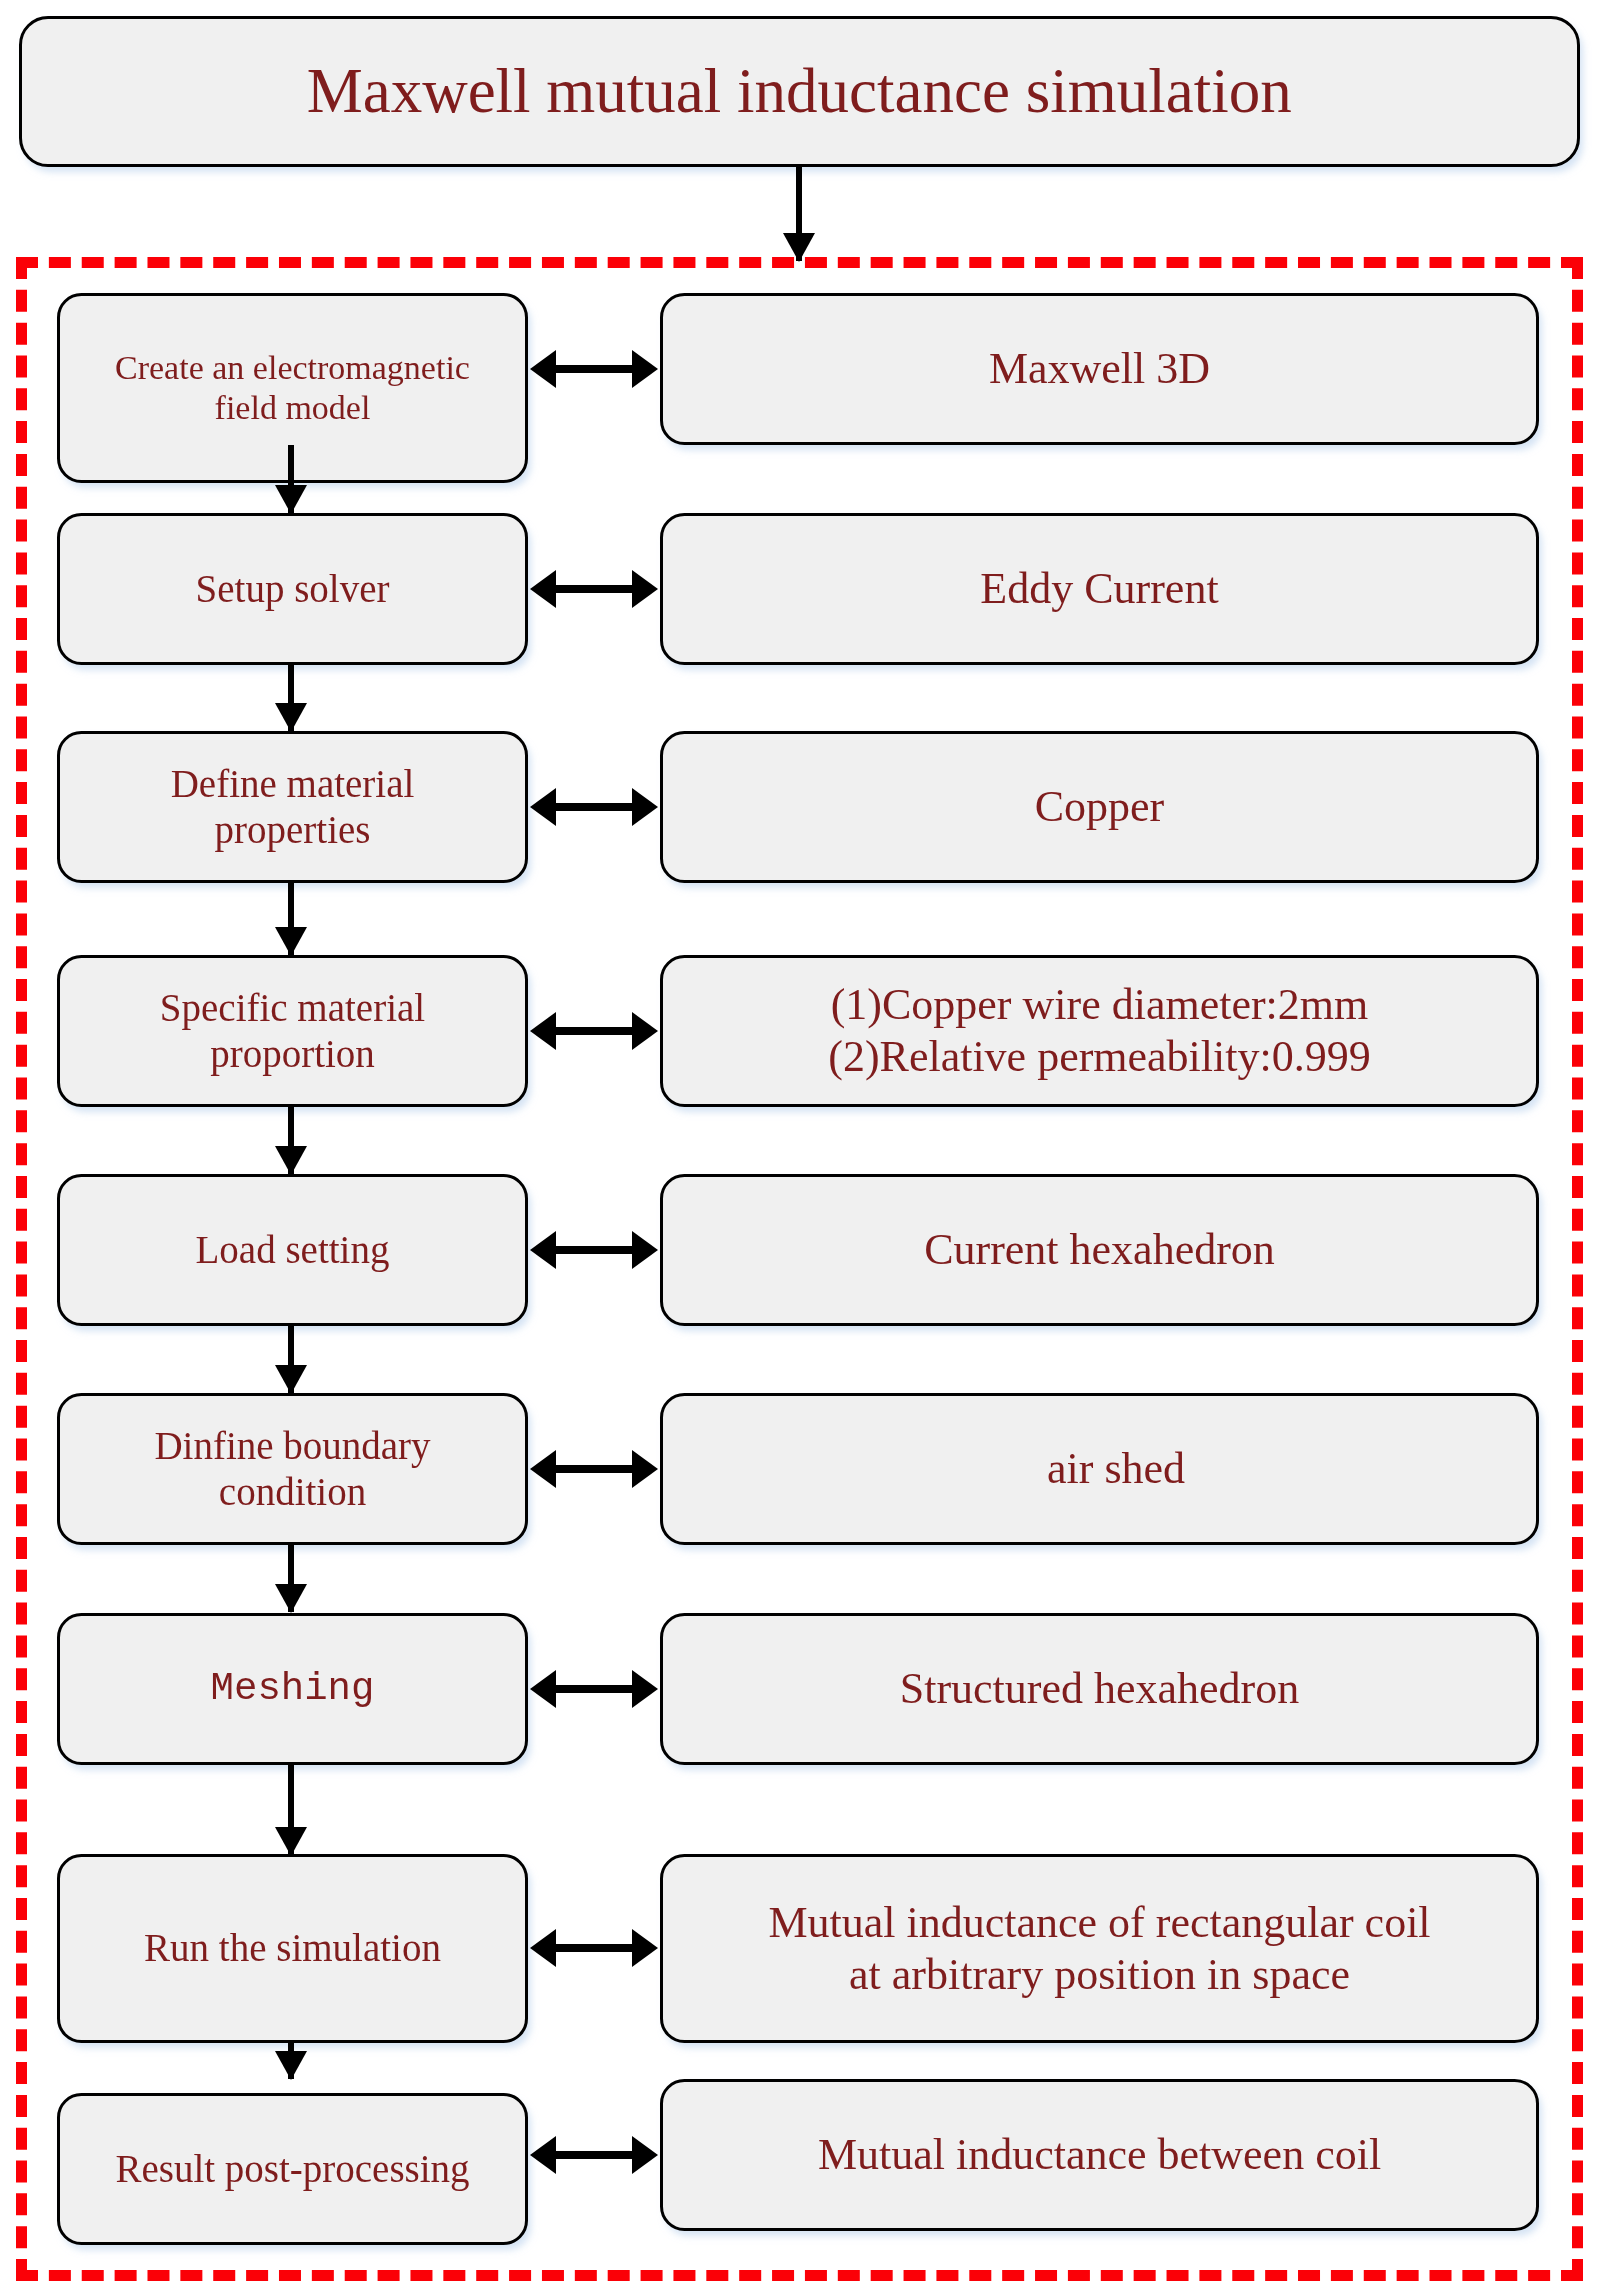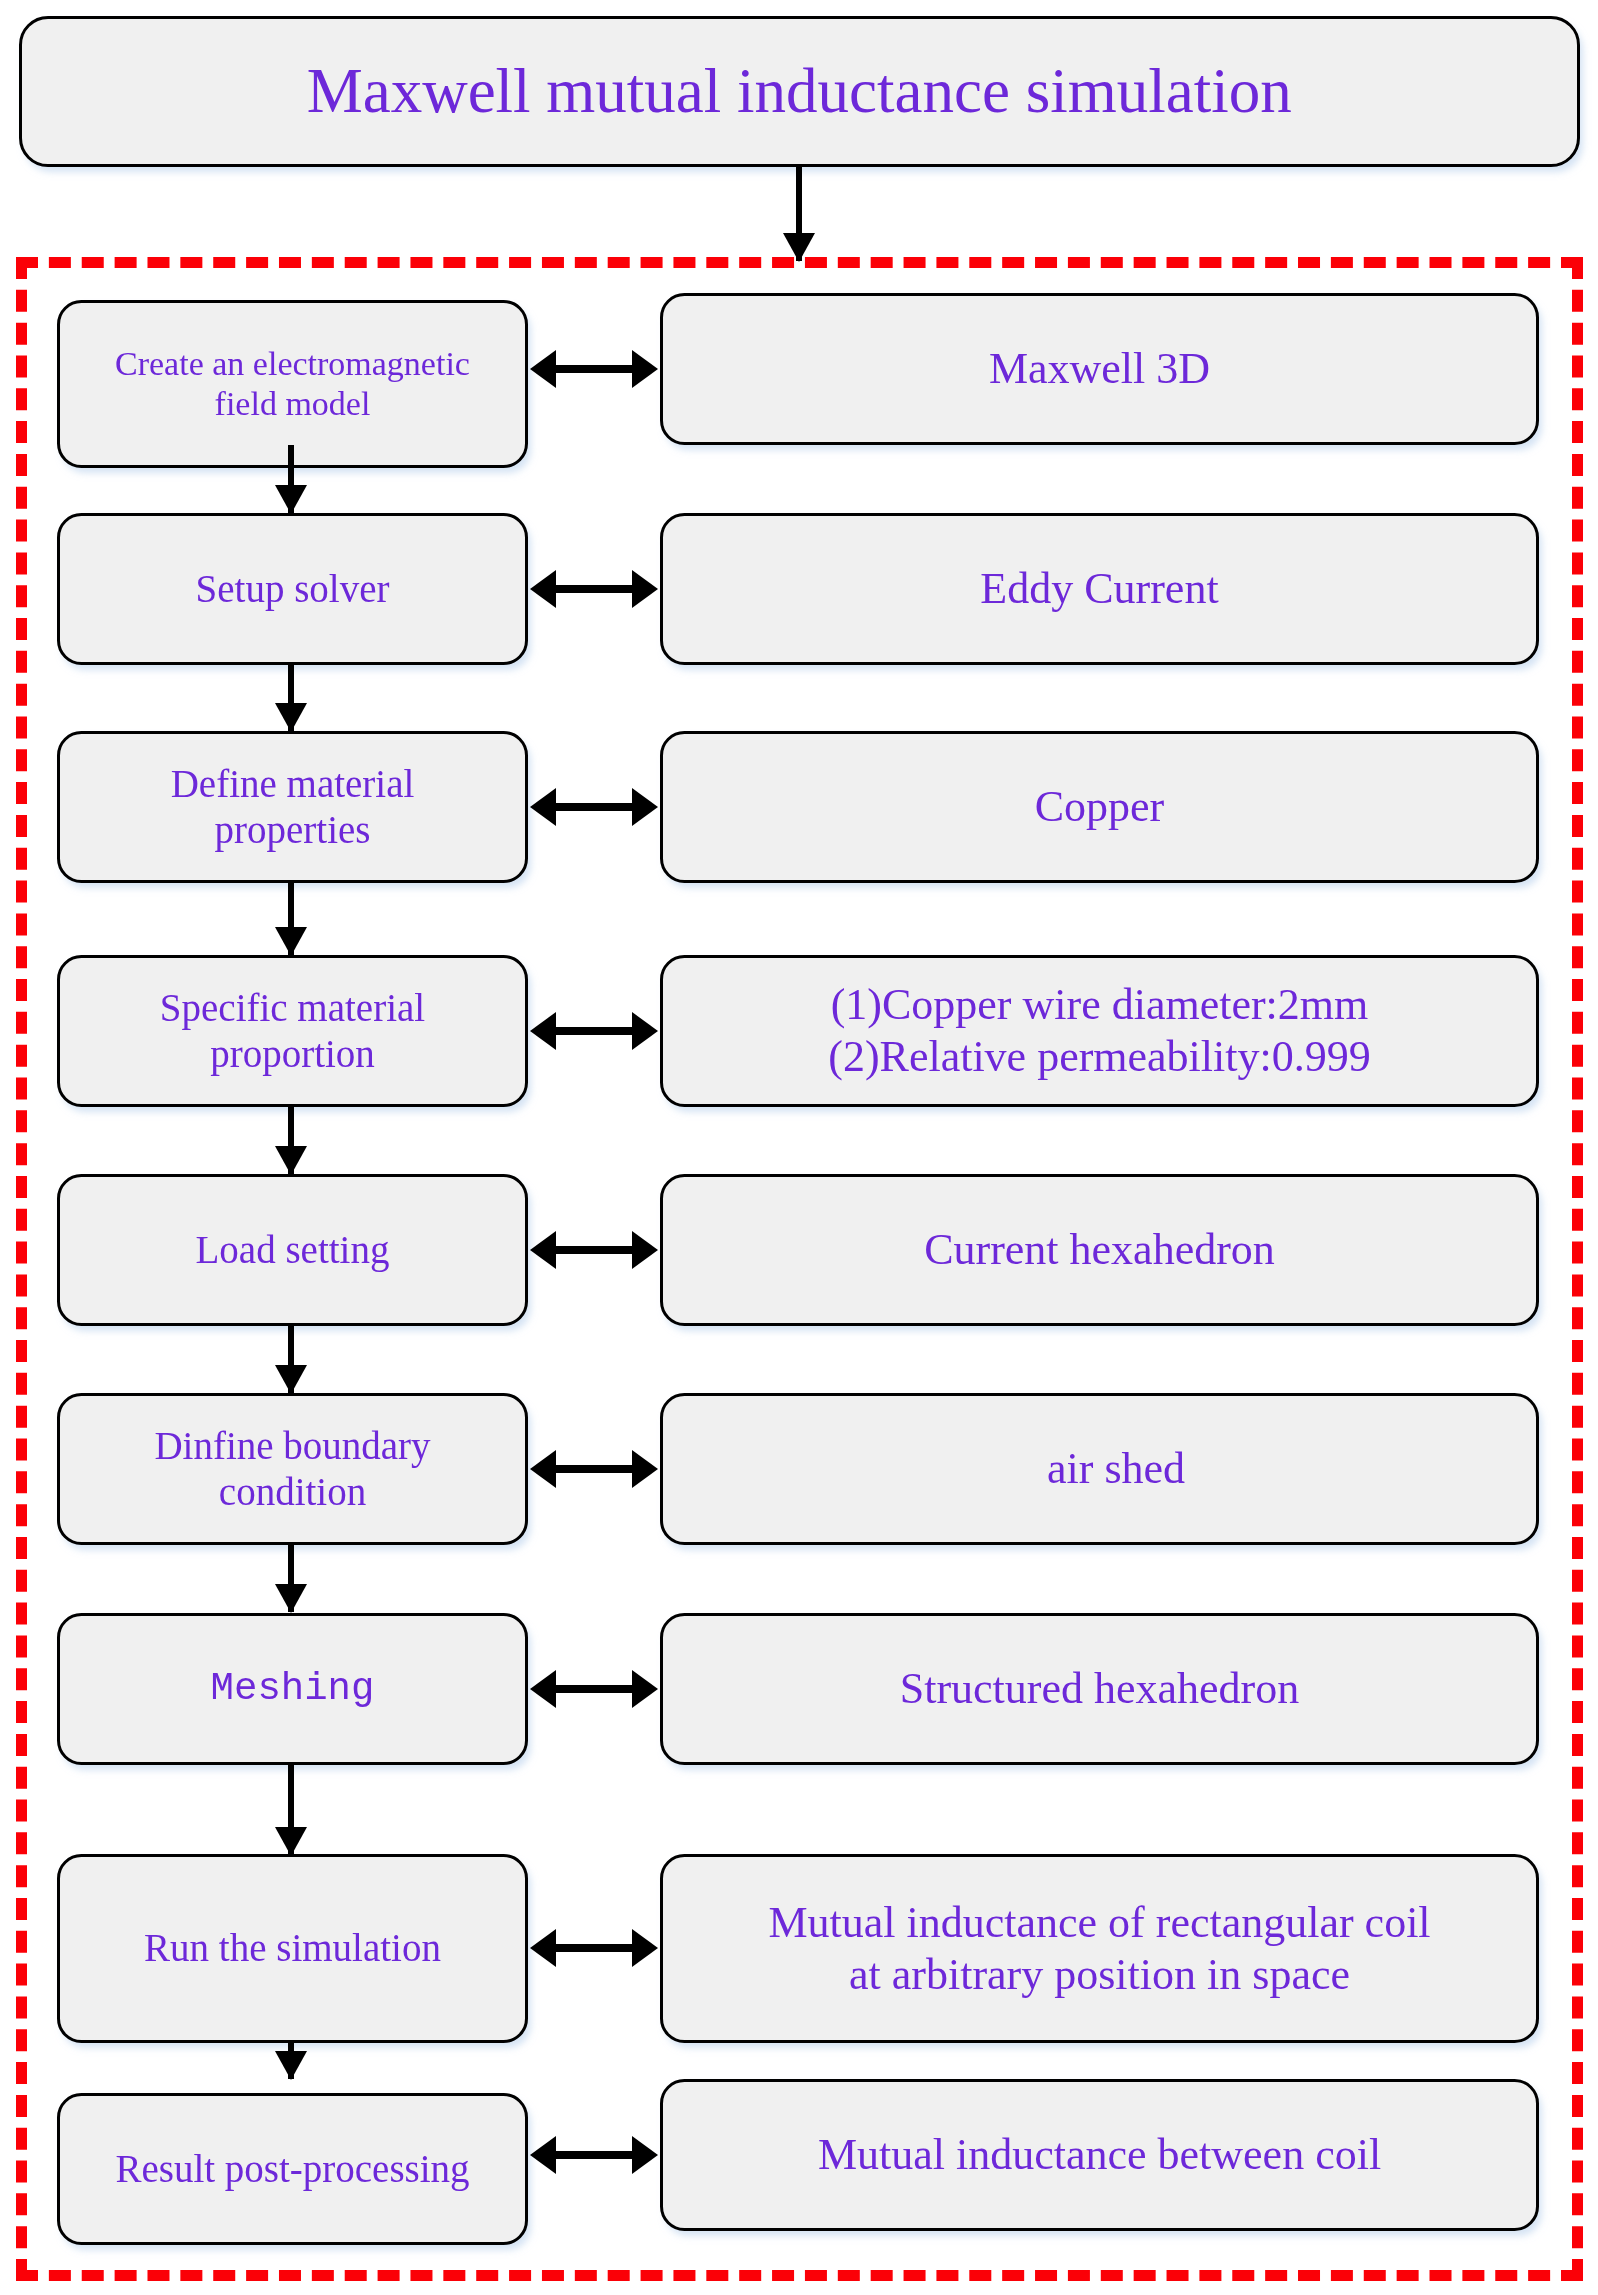--- a/index.html
+++ b/index.html
@@ -20,21 +20,21 @@
   .box {
     position: absolute;
     box-sizing: border-box;
     background: #f0f0f0;
     border: 3.6px solid #000000;
     border-radius: 24.4px;
     display: flex;
     align-items: center;
     justify-content: flex-end;
     text-align: center;
-    color: #6d28d9;
+    color: #7f1d1d;
     box-shadow: 4.3px 5.7px 7.2px -1.4px rgba(180, 205, 235, 0.55);
   }
   .box .txt {
     display: block;
     width: 100%;
     line-height: 1.18;
     white-space: pre-line;
     padding: 0 10px;
     box-sizing: border-box;
   }
@@ -125,21 +125,21 @@
     <span class="txt">Maxwell mutual inductance simulation</span>
   </div>
 
   <div class="v-arrow" style="left:799px; top:166px; height:95px;">
     <span class="shaft"></span>
     <span class="head"></span>
   </div>
 
   <div id="dashed-region"></div>
 
-  <div class="box left small" style="top:300px; height:168px;">
+  <div class="box left small" style="top:293px; height:190px;">
     <span class="txt">Create an electromagnetic
 field model</span>
   </div>
   <div class="box right" style="top:293px; height:152px;">
     <span class="txt">Maxwell 3D</span>
   </div>
   <div class="h-arrow" style="left:554px; top:369px; width:80px;">
     <span class="shaft"></span>
     <span class="head-l"></span>
     <span class="head-r"></span>

